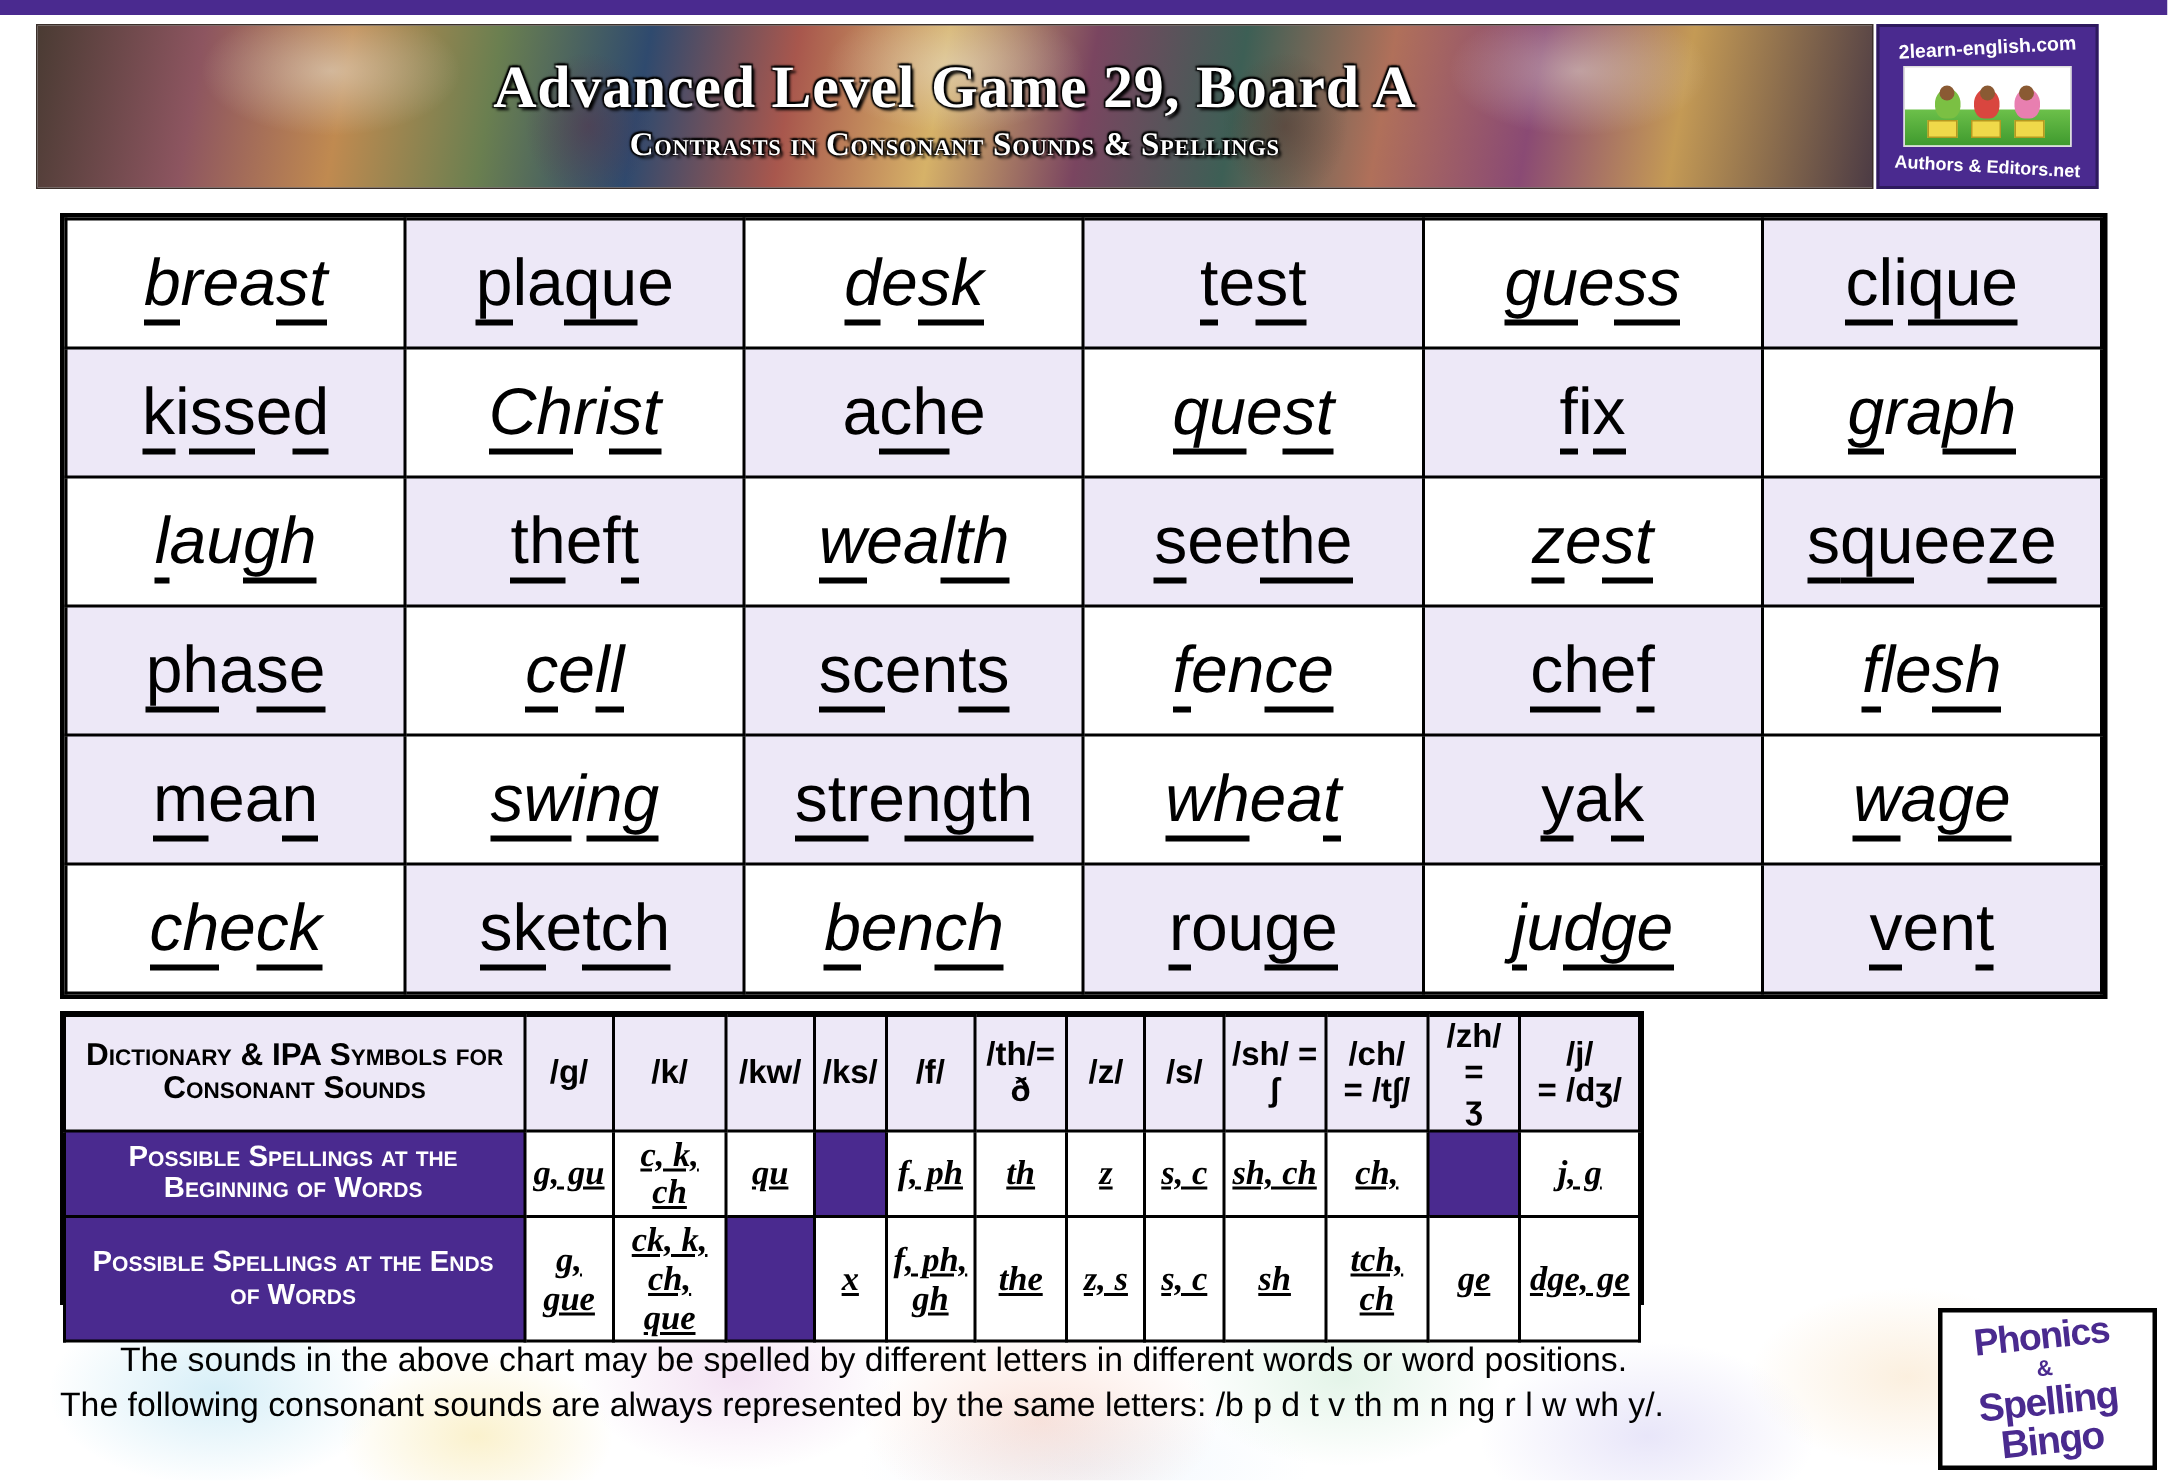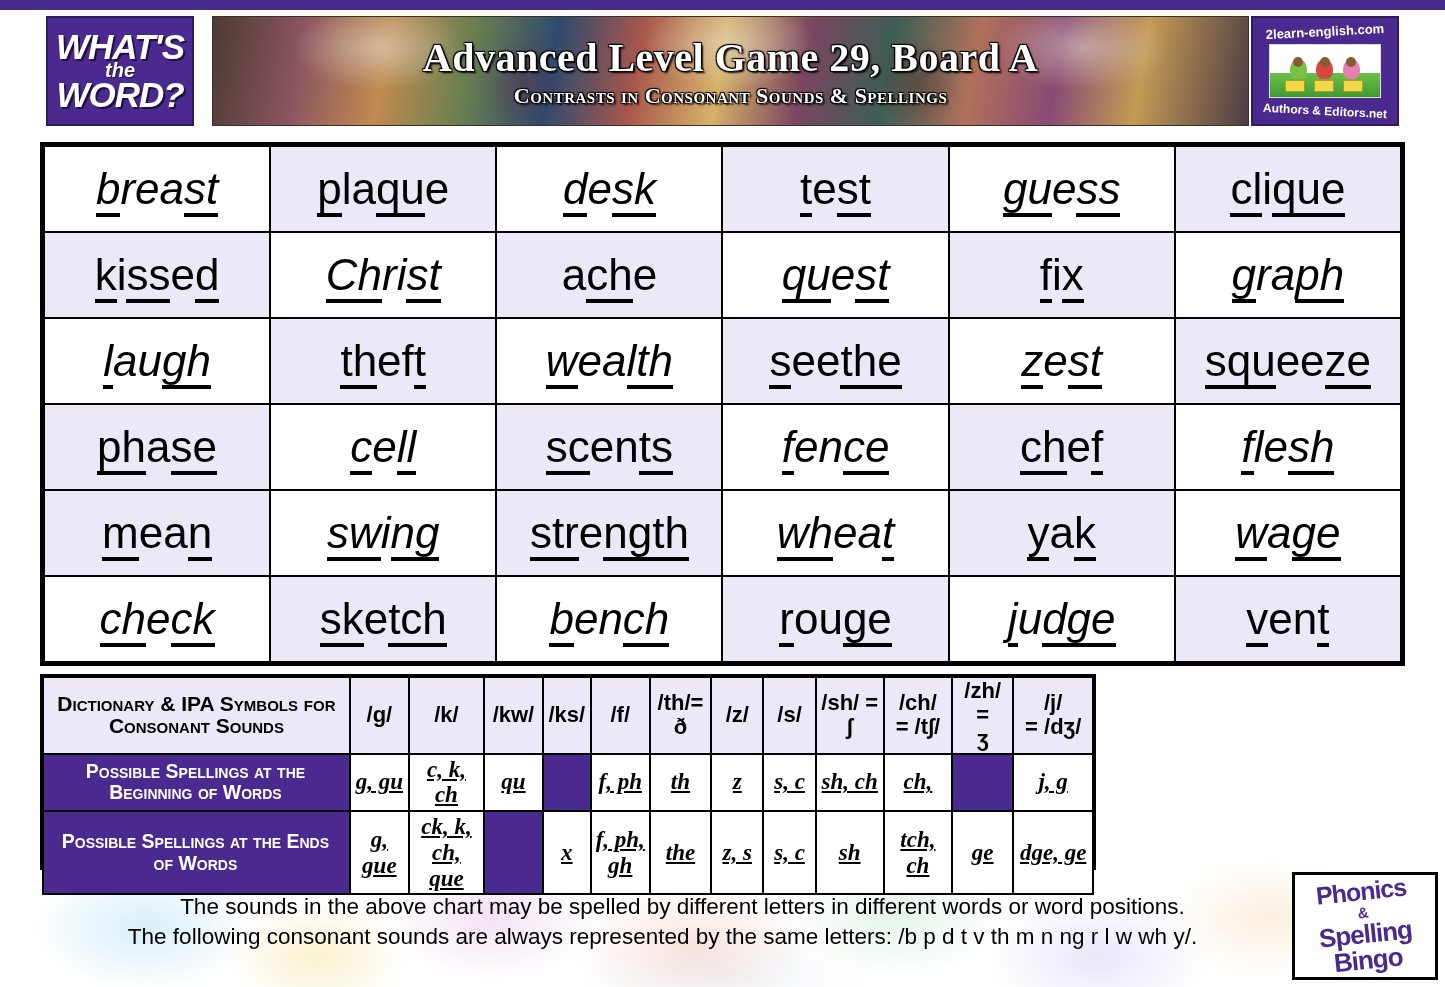--- a/index.html
+++ b/index.html
@@ -193,21 +193,21 @@
     font-family: "Liberation Serif", serif;
     font-style: italic; font-weight: bold;
     font-size: 23px; line-height: 1.12; padding: 2px 3px; text-decoration: underline;
   }
   td.blocked { background: #4A2A8F; }
 
   
   .footer {
     position: absolute; left: 40px; top: 876px;
     width: 1245px; height: 92px;
-    display: flex; align-items: center; justify-content: center;
+    display: flex; align-items: flex-start; justify-content: center;
     flex-direction: column;
     text-align: center;
   }
   .footer div {
     font-family: "Liberation Sans", sans-serif;
     font-size: 22.5px; color: #000; line-height: 1.32; white-space: nowrap;
   }
   .footer .ln1 { padding-left: 40px; }
 
   .bingo-logo {
@@ -232,25 +232,20 @@
 <body>
 
 <div id="page">
 
   <div class="confetti"></div>
   <div class="top-strip"></div>
   <div class="left-strip"></div>
 
   <div class="header">
 
-    <div class="logo-left">
-      <div class="l1">WHAT'S</div>
-      <div class="l2">the</div>
-      <div class="l3">WORD?</div>
-    </div>
 
     <div class="banner">
       <div class="banner-t1">Advanced Level Game 29, Board A</div>
       <div class="banner-t2">Contrasts in Consonant Sounds &amp; Spellings</div>
     </div>
 
     <div class="logo-right">
       <div class="ring-top">2learn-english.com</div>
       <div class="pic">
         <div class="grass"></div>

